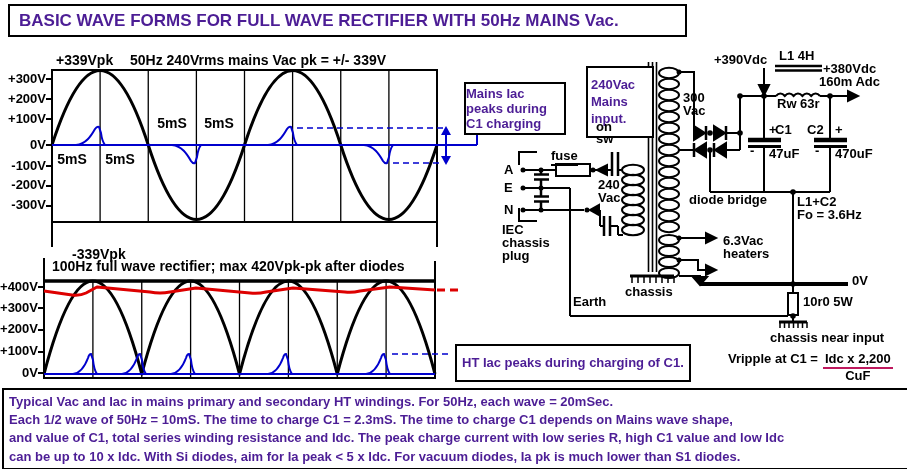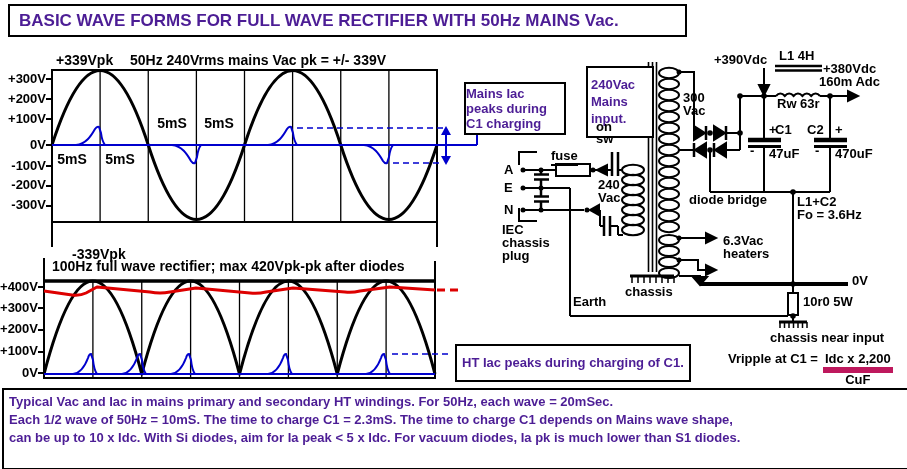--- a/index.html
+++ b/index.html
@@ -15,21 +15,21 @@
   .bx{position:absolute;border:2px solid #000;background:#fff;color:#4c1d95;
       font:bold 13px "Liberation Sans",sans-serif;line-height:1.18;}
   #title-box{left:8px;top:4px;width:666px;height:29px;font-size:17px;
              line-height:29px;padding-left:9px;letter-spacing:0px;}
   #mains-box{left:586px;top:66px;width:58px;height:52px;padding:8px 3px;line-height:17px;}
   #mains-iac-box{left:464px;top:82px;width:98px;padding:2px 0;line-height:15px;}
   #avg-box{left:460px;top:272px;width:74px;padding:1px 4px;line-height:15px;}
   #ht-box{left:455px;top:344px;padding:9px 5px;line-height:16px;}
   #footer-box{left:2px;top:388px;width:893px;height:72px;padding:3px 5px;line-height:18.2px;}
   .frac{display:inline-block;vertical-align:top;text-align:center;margin-left:5px;}
-  .frac .num{display:block;border-bottom:6px solid #be185d;padding:0 2px;}
+  .frac .num{display:block;border-bottom:2px solid #be185d;padding:0 2px;}
   #vripple{left:728px;top:352px;display:flex;align-items:flex-start;}
   .uline{border-bottom:2px solid #000;padding-bottom:0px;}
 </style>
 </head>
 <body>
 
 <div id="stage">
 
 <svg width="907" height="469" viewBox="0 0 907 469">
 
@@ -295,16 +295,17 @@
   <span>Vripple at C1 =</span>
   <span class="frac">
     <span class="num">Idc x 2,200</span>
     <span>CuF</span>
   </span>
 </div>
 
 <div id="footer-box" class="bx">
   <div>Typical Vac and Iac in mains primary and secondary HT windings. For 50Hz, each wave = 20mSec.</div>
   <div>Each 1/2 wave of 50Hz = 10mS. The time to charge C1 = 2.3mS. The time to charge C1 depends on Mains  wave shape,</div>
+  <div>and value of C1,  total series  winding resistance  and Idc. The peak charge current  with low series R, high C1 value and low Idc</div>
   <div>can be up to 10 x Idc. With Si diodes, aim for  Ia peak &lt; 5 x Idc.  For vacuum diodes, Ia pk is  much lower than S1 diodes.</div>
 </div>
 
 </div>
 
 </body></html>

